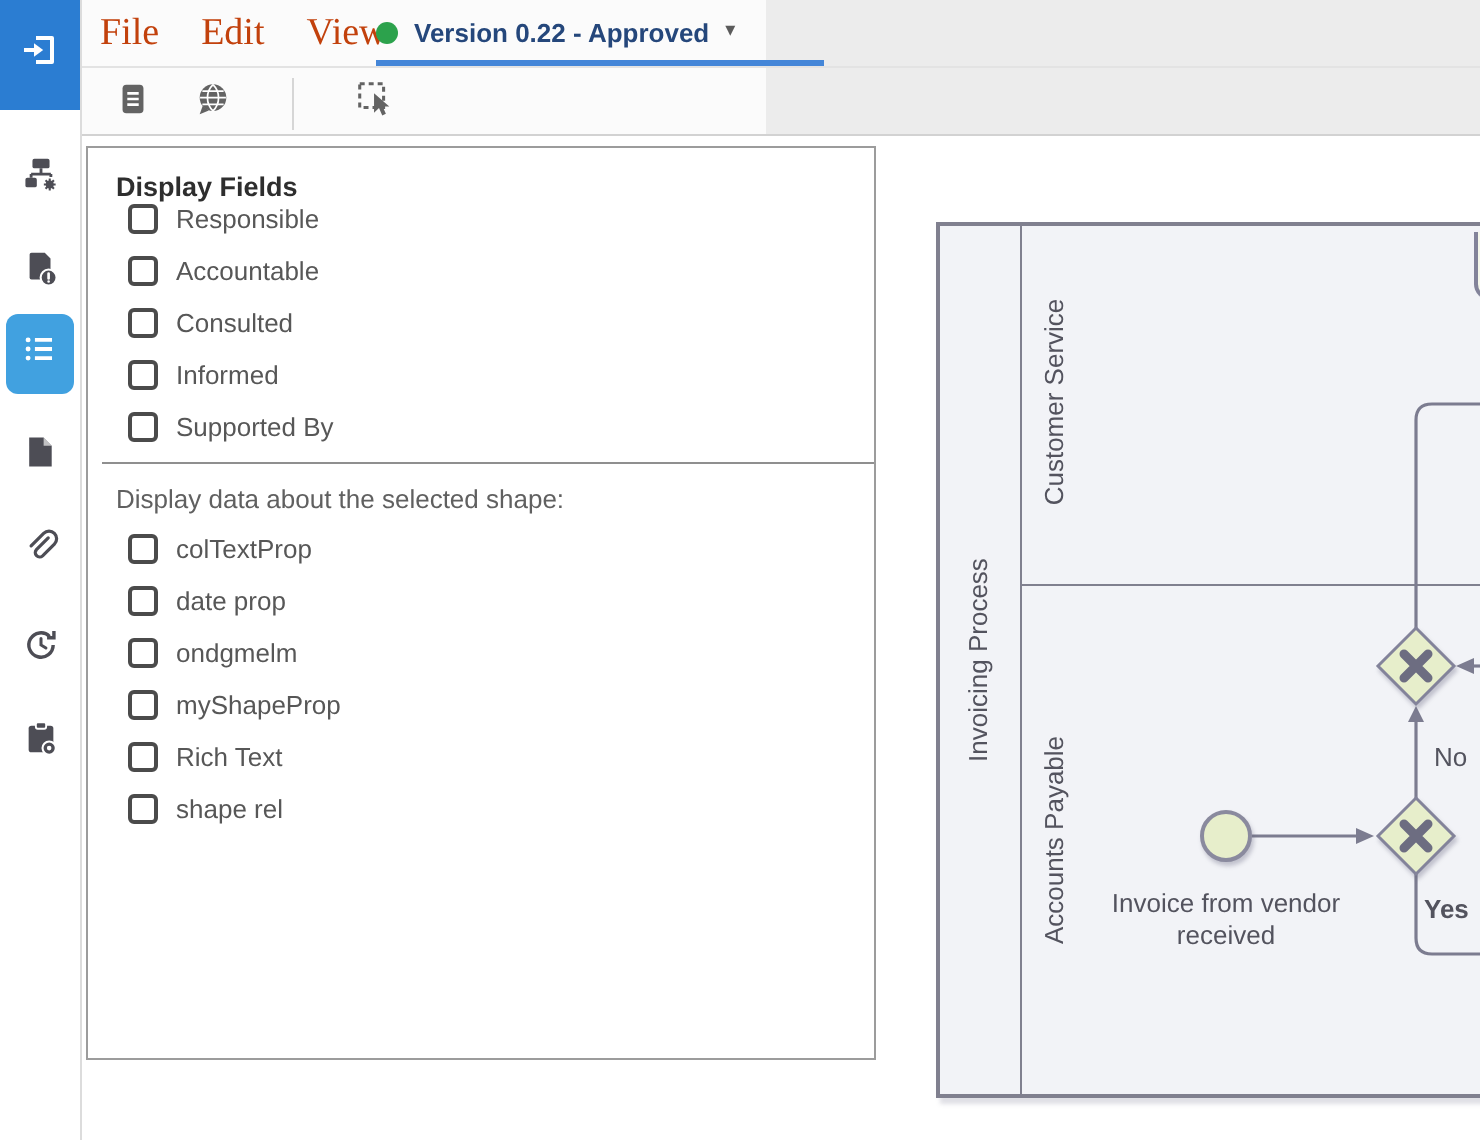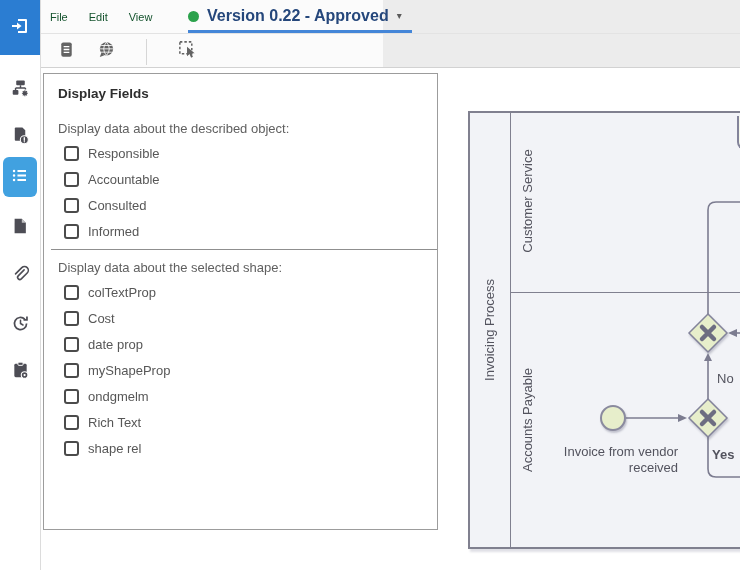--- a/index.html
+++ b/index.html
@@ -9,24 +9,24 @@
 
   
   .header-bg{left:40px;top:0;width:700px;height:68px;background:#ececec;}
   .header-white{left:40px;top:0;width:343px;height:68px;background:#fbfbfb;}
   .header-sep1{left:40px;top:33px;width:700px;height:1px;background:#e3e3e3;}
   .header-sep2{left:40px;top:67px;width:700px;height:1px;background:#d2d2d2;}
 
   .brand-btn{left:0;top:0;width:40px;height:55px;background:#2b7dd2;display:flex;
              align-items:center;justify-content:center;cursor:pointer;}
   .menu-row{left:50px;top:0;height:33px;display:flex;align-items:center;gap:21px;}
-  .menu-item{font-size:11px;color:#14532d;cursor:pointer;}
+  .menu-item{font-size:19px;color:#c2410c;cursor:pointer;font-family:Liberation Serif, serif;}
   .version-tab{left:188px;top:0;height:32px;display:flex;align-items:center;gap:8px;cursor:pointer;}
   .status-dot{width:11px;height:11px;border-radius:50%;background:#2ca24c;}
-  .version-label{font-size:16px;font-weight:bold;color:#25477b;white-space:nowrap;}
+  .version-label{font-size:13px;font-weight:bold;color:#25477b;white-space:nowrap;}
   .caret{font-size:10px;color:#5b5b5b;line-height:1;}
   .tab-underline{left:188px;top:30px;width:224px;height:3px;background:#4486d8;}
 
   .toolbar{left:54px;top:37px;height:29px;display:flex;align-items:center;gap:16px;color:#636363;}
   .tool-btn{width:24px;height:24px;display:flex;align-items:center;justify-content:center;cursor:pointer;}
   .tool-sep{width:1px;height:26px;background:#d6d6d6;margin:0 12px 0 12px;}
 
   
   .sidebar{left:0;top:55px;width:40px;height:515px;background:#ffffff;}
   .sidebar-divider{left:40px;top:0;width:1px;height:570px;background:#dcdcdc;}
@@ -47,21 +47,21 @@
 
   
   .canvas{left:440px;top:68px;width:300px;height:502px;background:#ffffff;overflow:hidden;}
   .pool{position:absolute;left:28px;top:43px;width:292px;height:438px;background:#f2f3f7;
         border:2px solid #80808f;box-sizing:border-box;box-shadow:2px 3px 2px rgba(130,130,155,.25);}
   .pool-band-divider{position:absolute;left:70px;top:45px;width:1px;height:434px;background:#80808f;}
   .lane-divider{position:absolute;left:71px;top:224px;width:249px;height:1px;background:#80808f;}
   .rot-label{position:absolute;white-space:nowrap;font-size:13px;color:#53535e;
              transform:translate(-50%,-50%) rotate(-90deg);cursor:default;}
   .dgm-label{position:absolute;font-size:13px;color:#53535e;line-height:16px;}
-  .start-label{left:108px;top:376px;width:130px;text-align:right;}
+  .start-label{left:108px;top:376px;width:130px;text-align:center;}
   .no-label{left:277px;top:303px;}
   .yes-label{left:272px;top:379px;font-weight:bold;}
   .start-event{position:absolute;left:160px;top:337px;width:26px;height:26px;border-radius:50%;
                background:#e7eecb;border:2px solid #8a8a9e;box-sizing:border-box;
                box-shadow:1px 2px 2px rgba(100,100,125,.35);cursor:pointer;}
   .gw{position:absolute;width:44px;height:44px;filter:drop-shadow(1px 2px 1px rgba(100,100,125,.35));cursor:pointer;}
   .flows{position:absolute;left:0;top:0;}
   .task-fragment{position:absolute;left:297px;top:48px;width:26px;height:34px;background:#f5f7ea;
                  border-left:2px solid #83839a;border-bottom:2px solid #83839a;
                  border-bottom-left-radius:8px;box-sizing:border-box;}
@@ -190,60 +190,59 @@
           <circle cx="14.3" cy="14.8" r="1.2" fill="#fff"></circle>
         </svg>
       </span>
     </div>
   </div>
   <div class="abs sidebar-divider"></div>
 
   <div class="abs panel">
     <div class="panel-title">Display Fields</div>
 
-    <div class="sec-label">Display data about the described object:</div>
     <div class="cb-row">
       <span class="cb"></span>
       <span class="cb-label">Responsible</span>
     </div>
     <div class="cb-row">
       <span class="cb"></span>
       <span class="cb-label">Accountable</span>
     </div>
     <div class="cb-row">
       <span class="cb"></span>
       <span class="cb-label">Consulted</span>
     </div>
     <div class="cb-row">
       <span class="cb"></span>
       <span class="cb-label">Informed</span>
     </div>
+    <div class="cb-row">
+      <span class="cb"></span>
+      <span class="cb-label">Supported By</span>
+    </div>
 
     <div class="panel-divider"></div>
 
     <div class="sec-label" style="margin-top:0;">Display data about the selected shape:</div>
     <div class="cb-row">
       <span class="cb"></span>
       <span class="cb-label">colTextProp</span>
     </div>
     <div class="cb-row">
       <span class="cb"></span>
-      <span class="cb-label">Cost</span>
-    </div>
-    <div class="cb-row">
-      <span class="cb"></span>
       <span class="cb-label">date prop</span>
     </div>
     <div class="cb-row">
       <span class="cb"></span>
+      <span class="cb-label">ondgmelm</span>
+    </div>
+    <div class="cb-row">
+      <span class="cb"></span>
       <span class="cb-label">myShapeProp</span>
-    </div>
-    <div class="cb-row">
-      <span class="cb"></span>
-      <span class="cb-label">ondgmelm</span>
     </div>
     <div class="cb-row">
       <span class="cb"></span>
       <span class="cb-label">Rich Text</span>
     </div>
     <div class="cb-row">
       <span class="cb"></span>
       <span class="cb-label">shape rel</span>
     </div>
   </div>

